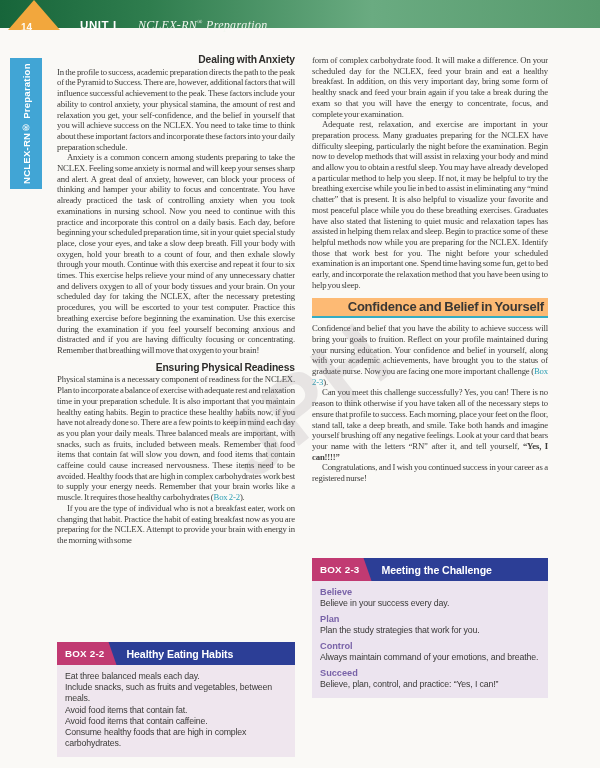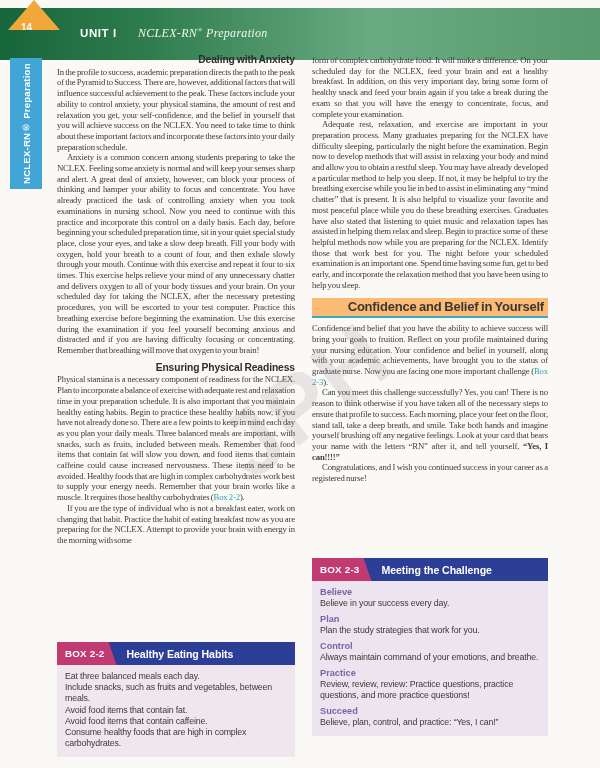--- a/index.html
+++ b/index.html
@@ -1,20 +1,20 @@
 <!DOCTYPE html>
 <html><head>
 <meta charset="utf-8">
 <style>
   html,body{margin:0;padding:0;}
   body{width:600px;height:768px;background:#e9e9e7;font-family:"Liberation Sans",sans-serif;}
   .page{position:relative;width:600px;height:768px;background:#faf9f6;overflow:hidden;}
 
   
-  .topbar{position:absolute;left:0;top:8px;width:600px;height:52px;
+  .topbar{position:absolute;left:0;top:0;width:600px;height:28px;
     background:linear-gradient(90deg,#17653a 0%,#2f7d4e 25%,#6aab81 62%,#579a6d 100%);}
   .unit{position:absolute;left:80px;top:19px;color:#ffffff;font-weight:bold;
     font-size:11.5px;letter-spacing:.6px;}
   .unit-title{position:absolute;left:138px;top:18px;color:#f2f7ef;
     font-family:"Liberation Serif",serif;font-style:italic;font-size:12px;letter-spacing:.3px;}
   .unit-title sup{font-size:7px;}
   .page-triangle{position:absolute;left:8px;top:0;width:52px;height:30px;
     background:#f2a73d;clip-path:polygon(50% 0,0 100%,100% 100%);}
   .page-num{position:absolute;left:13px;top:22px;color:#fdfbf5;font-weight:bold;font-size:10px;}
 
@@ -127,24 +127,20 @@
       </div>
       <div class="challenge-item">
         <div class="challenge-head">Plan</div>
         <div class="challenge-text">Plan the study strategies that work for you.</div>
       </div>
       <div class="challenge-item">
         <div class="challenge-head">Control</div>
         <div class="challenge-text">Always maintain command of your emotions, and breathe.</div>
       </div>
       <div class="challenge-item">
-        <div class="challenge-head">Practice</div>
-        <div class="challenge-text">Review, review, review: Practice questions, practice questions, and more practice questions!</div>
-      </div>
-      <div class="challenge-item">
         <div class="challenge-head">Succeed</div>
         <div class="challenge-text">Believe, plan, control, and practice: “Yes, I can!”</div>
       </div>
     </div>
   </section>
 
   <div class="watermark">JPH</div>
 
 </div>
 

